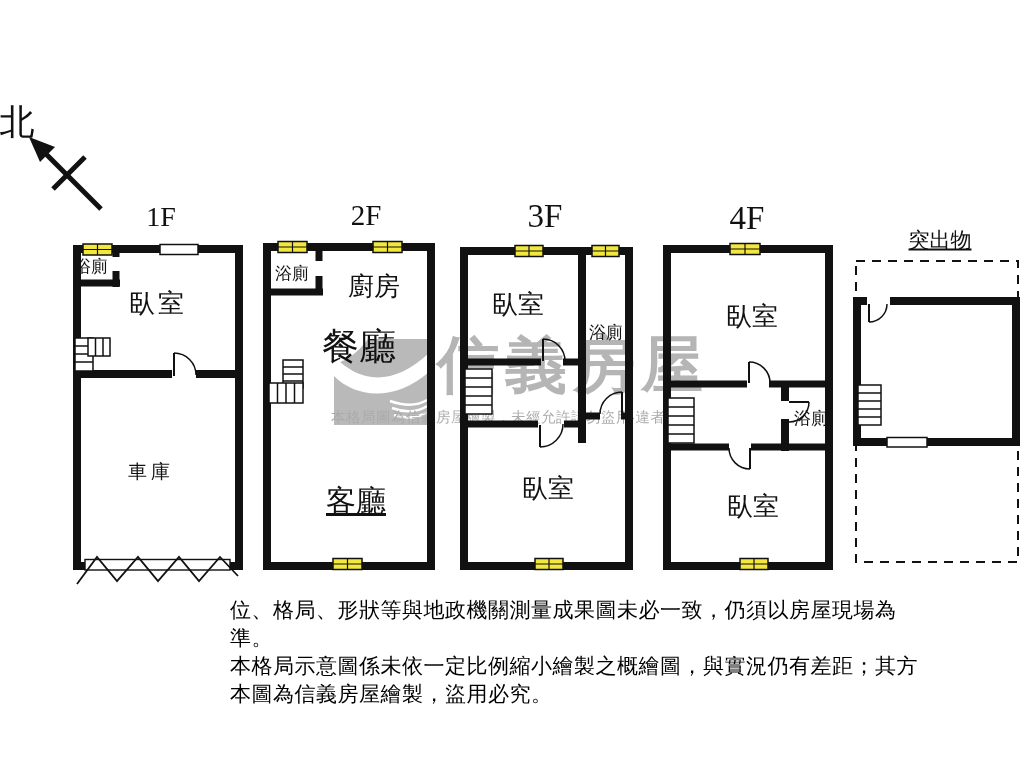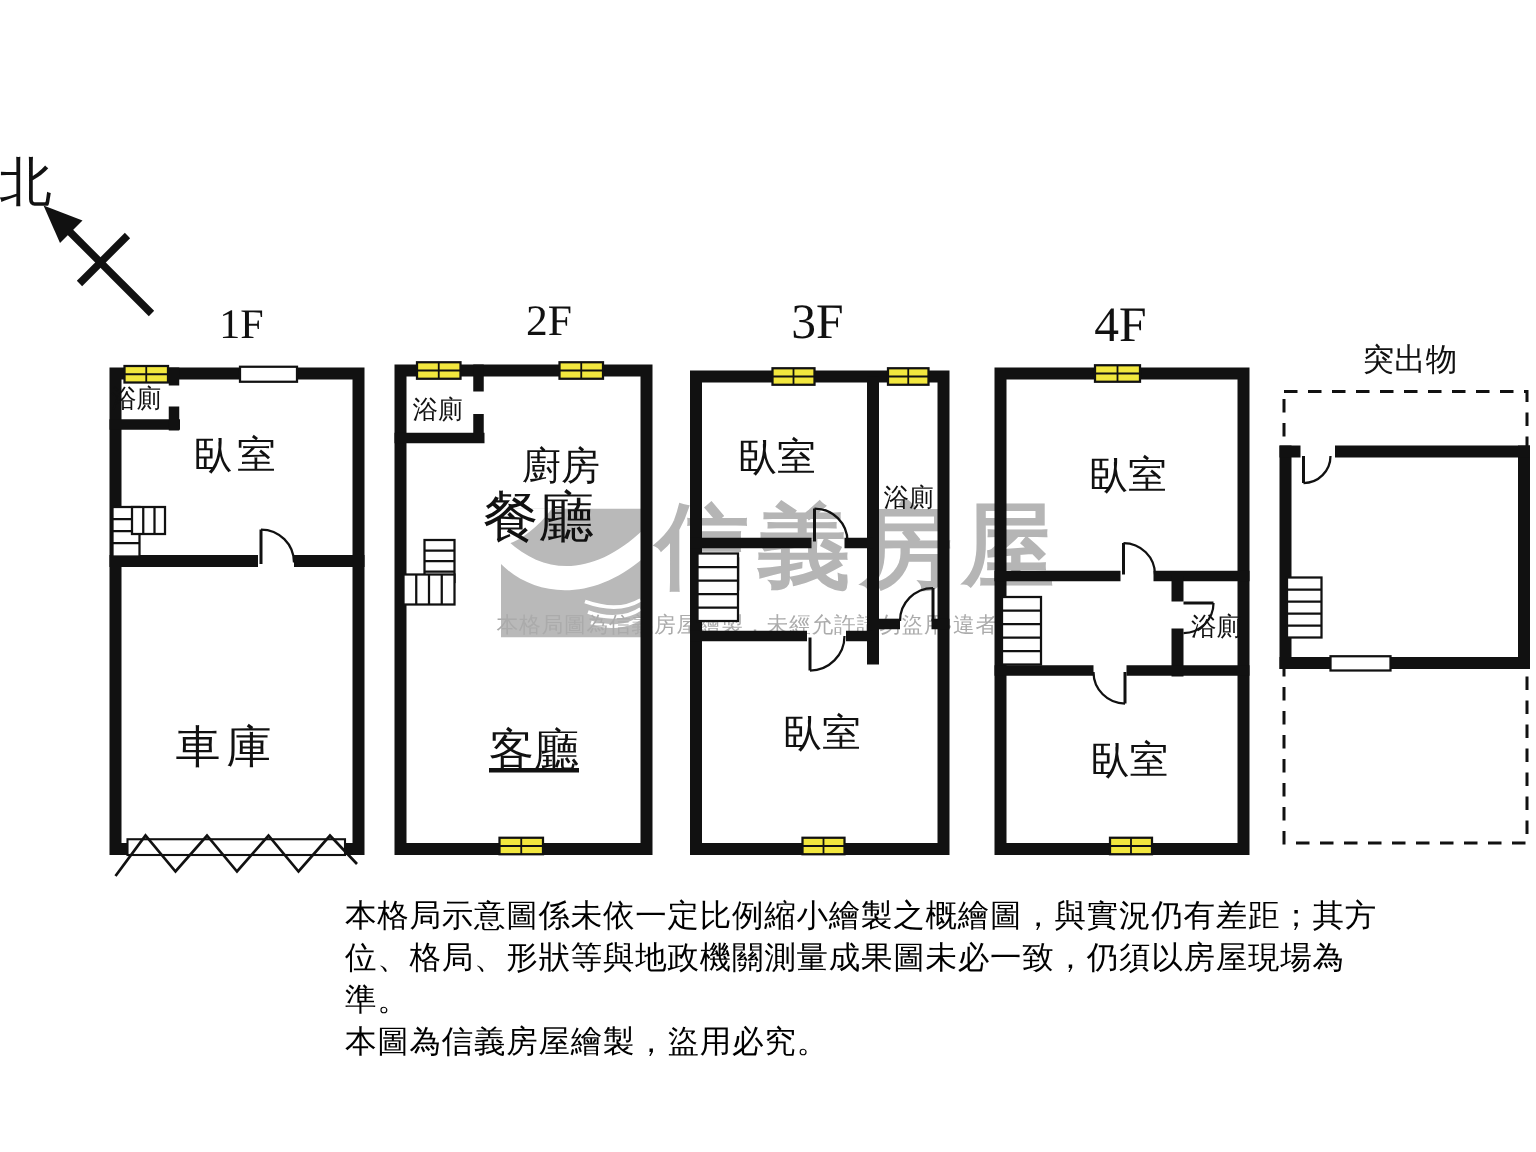--- a/index.html
+++ b/index.html
@@ -197,38 +197,38 @@
       <rect x="887" y="437.5" width="40" height="9.5" fill="#ffffff" stroke-width="1.5"></rect>
     </g>
   </svg>
 
   <div class="lbl" style="left:17px;top:122px;font-size:35px;">北</div>
 
   <div class="lbl" style="left:161px;top:217px;font-size:28px;">1F</div>
   <div class="lbl" style="left:366px;top:215px;font-size:29px;">2F</div>
   <div class="lbl" style="left:545px;top:216px;font-size:33px;">3F</div>
   <div class="lbl" style="left:747px;top:218px;font-size:33px;">4F</div>
-  <div class="lbl" style="left:940px;top:240px;font-size:21px;">突出物</div>
+  <div class="lbl" style="left:940px;top:240px;font-size:21px;text-decoration:underline;">突出物</div>
 
   <div class="lbl" style="left:91px;top:266px;font-size:17px;">浴廁</div>
   <div class="lbl" style="left:158px;top:304px;font-size:26px;letter-spacing:3px;">臥室</div>
-  <div class="lbl" style="left:151px;top:471px;font-size:30px;letter-spacing:4px;margin-top:28px;">車庫</div>
+  <div class="lbl" style="left:151px;top:471px;font-size:19px;letter-spacing:4px;">車庫</div>
 
   <div class="lbl" style="left:292px;top:273px;font-size:17px;">浴廁</div>
-  <div class="lbl" style="left:374px;top:287px;font-size:26px;margin-top:24px;">廚房</div>
+  <div class="lbl" style="left:374px;top:287px;font-size:26px;">廚房</div>
   <div class="lbl" style="left:359px;top:346px;font-size:37px;">餐廳</div>
   <div class="lbl" style="left:356px;top:501px;font-size:30px;text-decoration:underline;">客廳</div>
 
   <div class="lbl" style="left:518px;top:305px;font-size:26px;">臥室</div>
   <div class="lbl" style="left:606px;top:332px;font-size:17px;">浴廁</div>
   <div class="lbl" style="left:548px;top:489px;font-size:26px;">臥室</div>
 
   <div class="lbl" style="left:752px;top:317px;font-size:26px;">臥室</div>
   <div class="lbl" style="left:811px;top:418px;font-size:17px;">浴廁</div>
   <div class="lbl" style="left:753px;top:507px;font-size:26px;">臥室</div>
 
   <div class="disclaimer">
+    <span>位、格局、形狀等與地政機關測量成果圖未必一致，仍須以房屋現場為準。</span>
     <span>本格局示意圖係未依一定比例縮小繪製之概繪圖，與實況仍有差距；其方</span>
-    <span>位、格局、形狀等與地政機關測量成果圖未必一致，仍須以房屋現場為準。</span>
     <span>本圖為信義房屋繪製，盜用必究。</span>
   </div>
 
 </div>
 
 </body></html>

